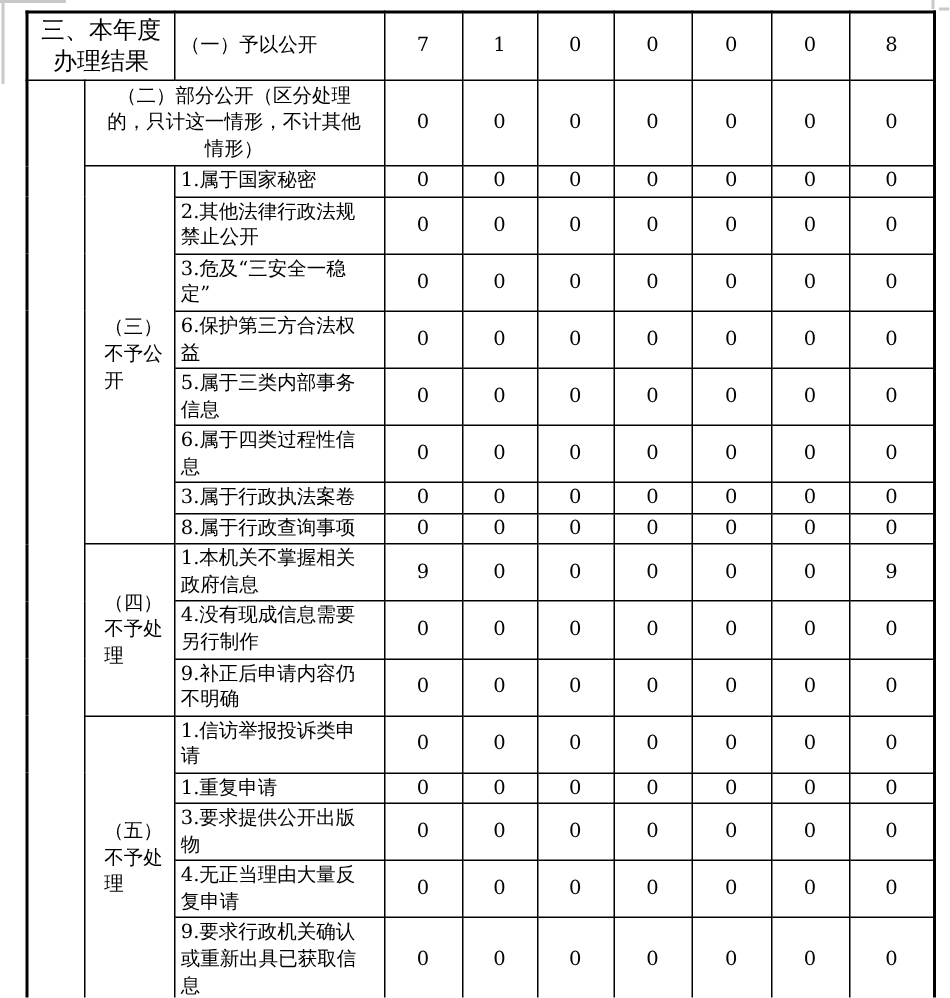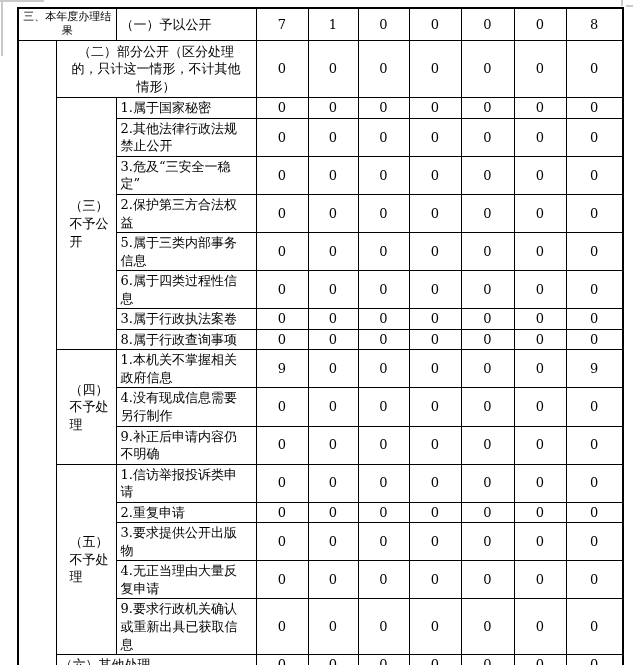--- a/index.html
+++ b/index.html
@@ -18,21 +18,21 @@
   table.report{
     position:absolute;left:17px;top:7px;width:605px;
     border-collapse:collapse;table-layout:fixed;
     border:2px solid #000;
   }
   td{
     border:1px solid #000;vertical-align:middle;
     font-size:13px;line-height:1.35;overflow:hidden;
     word-break:break-all;
   }
-  td.sec{font-size:11px;line-height:1.3;}
+  td.sec{font-size:16px;line-height:1.3;}
   td.sec-center{text-align:center;padding:1px 4px;}
   td.lbl{text-align:left;padding:1px 12px 1px 4px;margin-top:23px;}
   td.lbl-wide{text-align:left;padding:1px 2px 1px 3px;}
   td.grp{text-align:left;padding:1px 2px 1px 13px;}
   td.center2{text-align:center;padding:2px 12px;}
   td.spacer{padding:0;}
   td.num{text-align:center;padding:0 2px;font-size:13px;}
   tr.h17{height:17px;} tr.h18{height:18px;}
   tr.h31{height:31px;} tr.h35{height:35px;} tr.h36{height:36px;}
   tr.h37{height:37px;} tr.h38{height:38px;} tr.h52{height:52px;}
@@ -106,21 +106,21 @@
       <td class="lbl">3.危及“三安全一稳定”</td>
     <td class="num">0</td>
         <td class="num">0</td>
         <td class="num">0</td>
         <td class="num">0</td>
         <td class="num">0</td>
         <td class="num">0</td>
         <td class="num">0</td>
       </tr>
     <tr class="h35">
-      <td class="lbl">2.保护第三方合法权益</td>
+      <td class="lbl">6.保护第三方合法权益</td>
     <td class="num">0</td>
         <td class="num">0</td>
         <td class="num">0</td>
         <td class="num">0</td>
         <td class="num">0</td>
         <td class="num">0</td>
         <td class="num">0</td>
       </tr>
     <tr class="h37">
       <td class="lbl">5.属于三类内部事务信息</td>
@@ -198,21 +198,21 @@
       <td class="lbl">1.信访举报投诉类申请</td>
     <td class="num">0</td>
         <td class="num">0</td>
         <td class="num">0</td>
         <td class="num">0</td>
         <td class="num">0</td>
         <td class="num">0</td>
         <td class="num">0</td>
       </tr>
     <tr class="h17">
-      <td class="lbl">2.重复申请</td>
+      <td class="lbl">1.重复申请</td>
     <td class="num">0</td>
         <td class="num">0</td>
         <td class="num">0</td>
         <td class="num">0</td>
         <td class="num">0</td>
         <td class="num">0</td>
         <td class="num">0</td>
       </tr>
     <tr class="h38">
       <td class="lbl">3.要求提供公开出版物</td>

